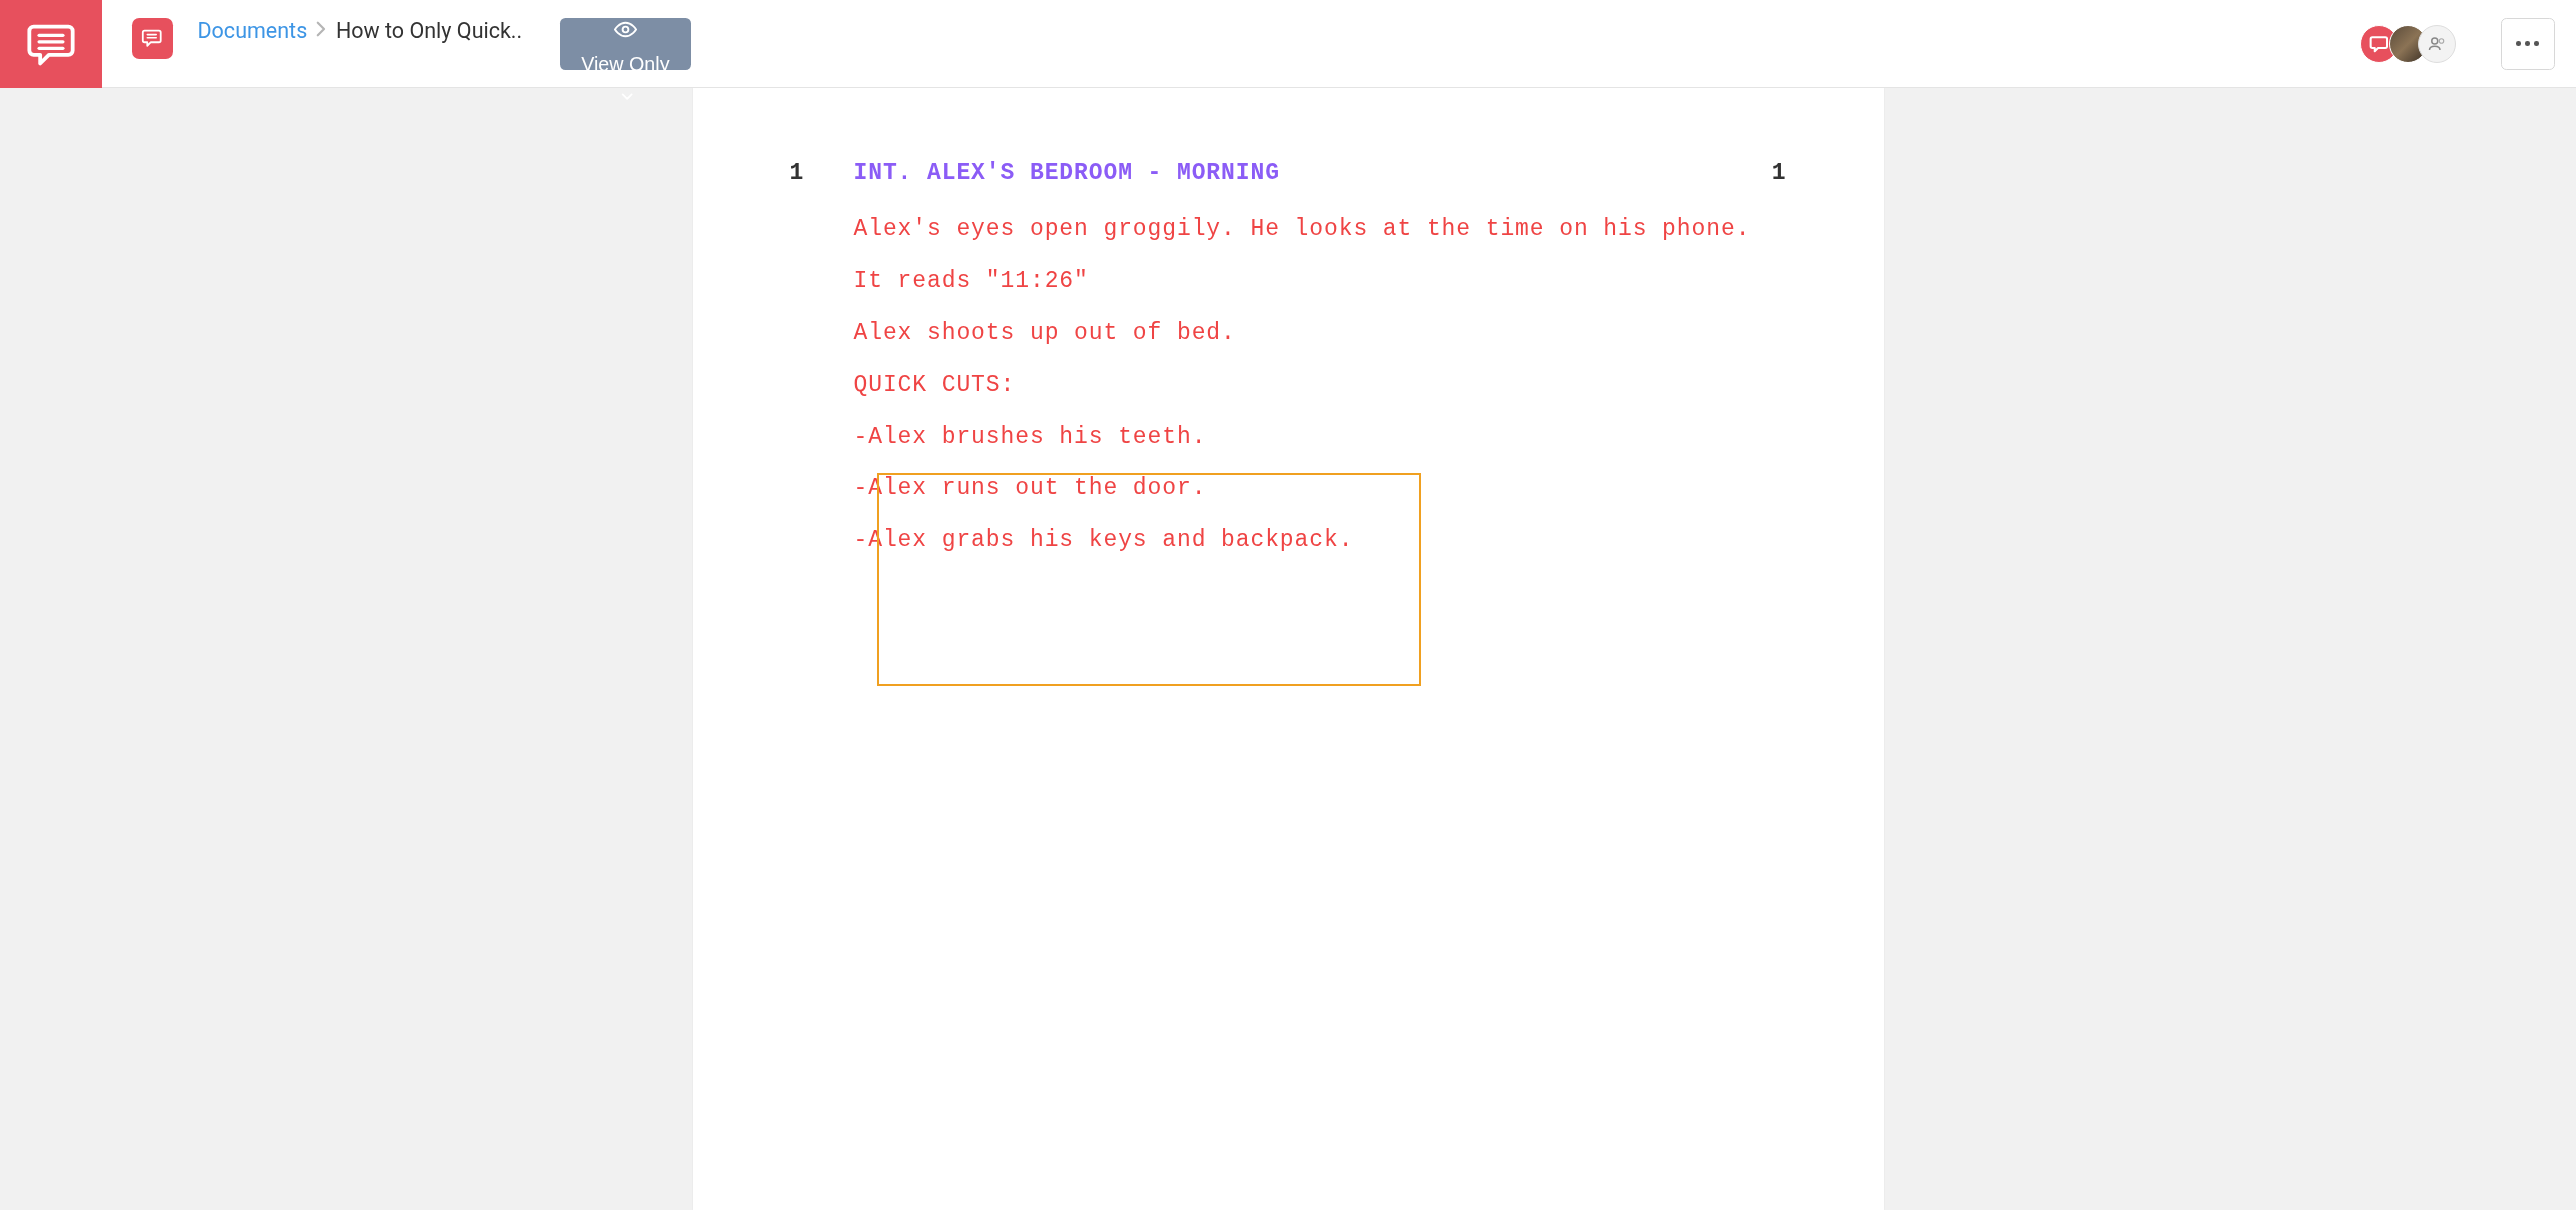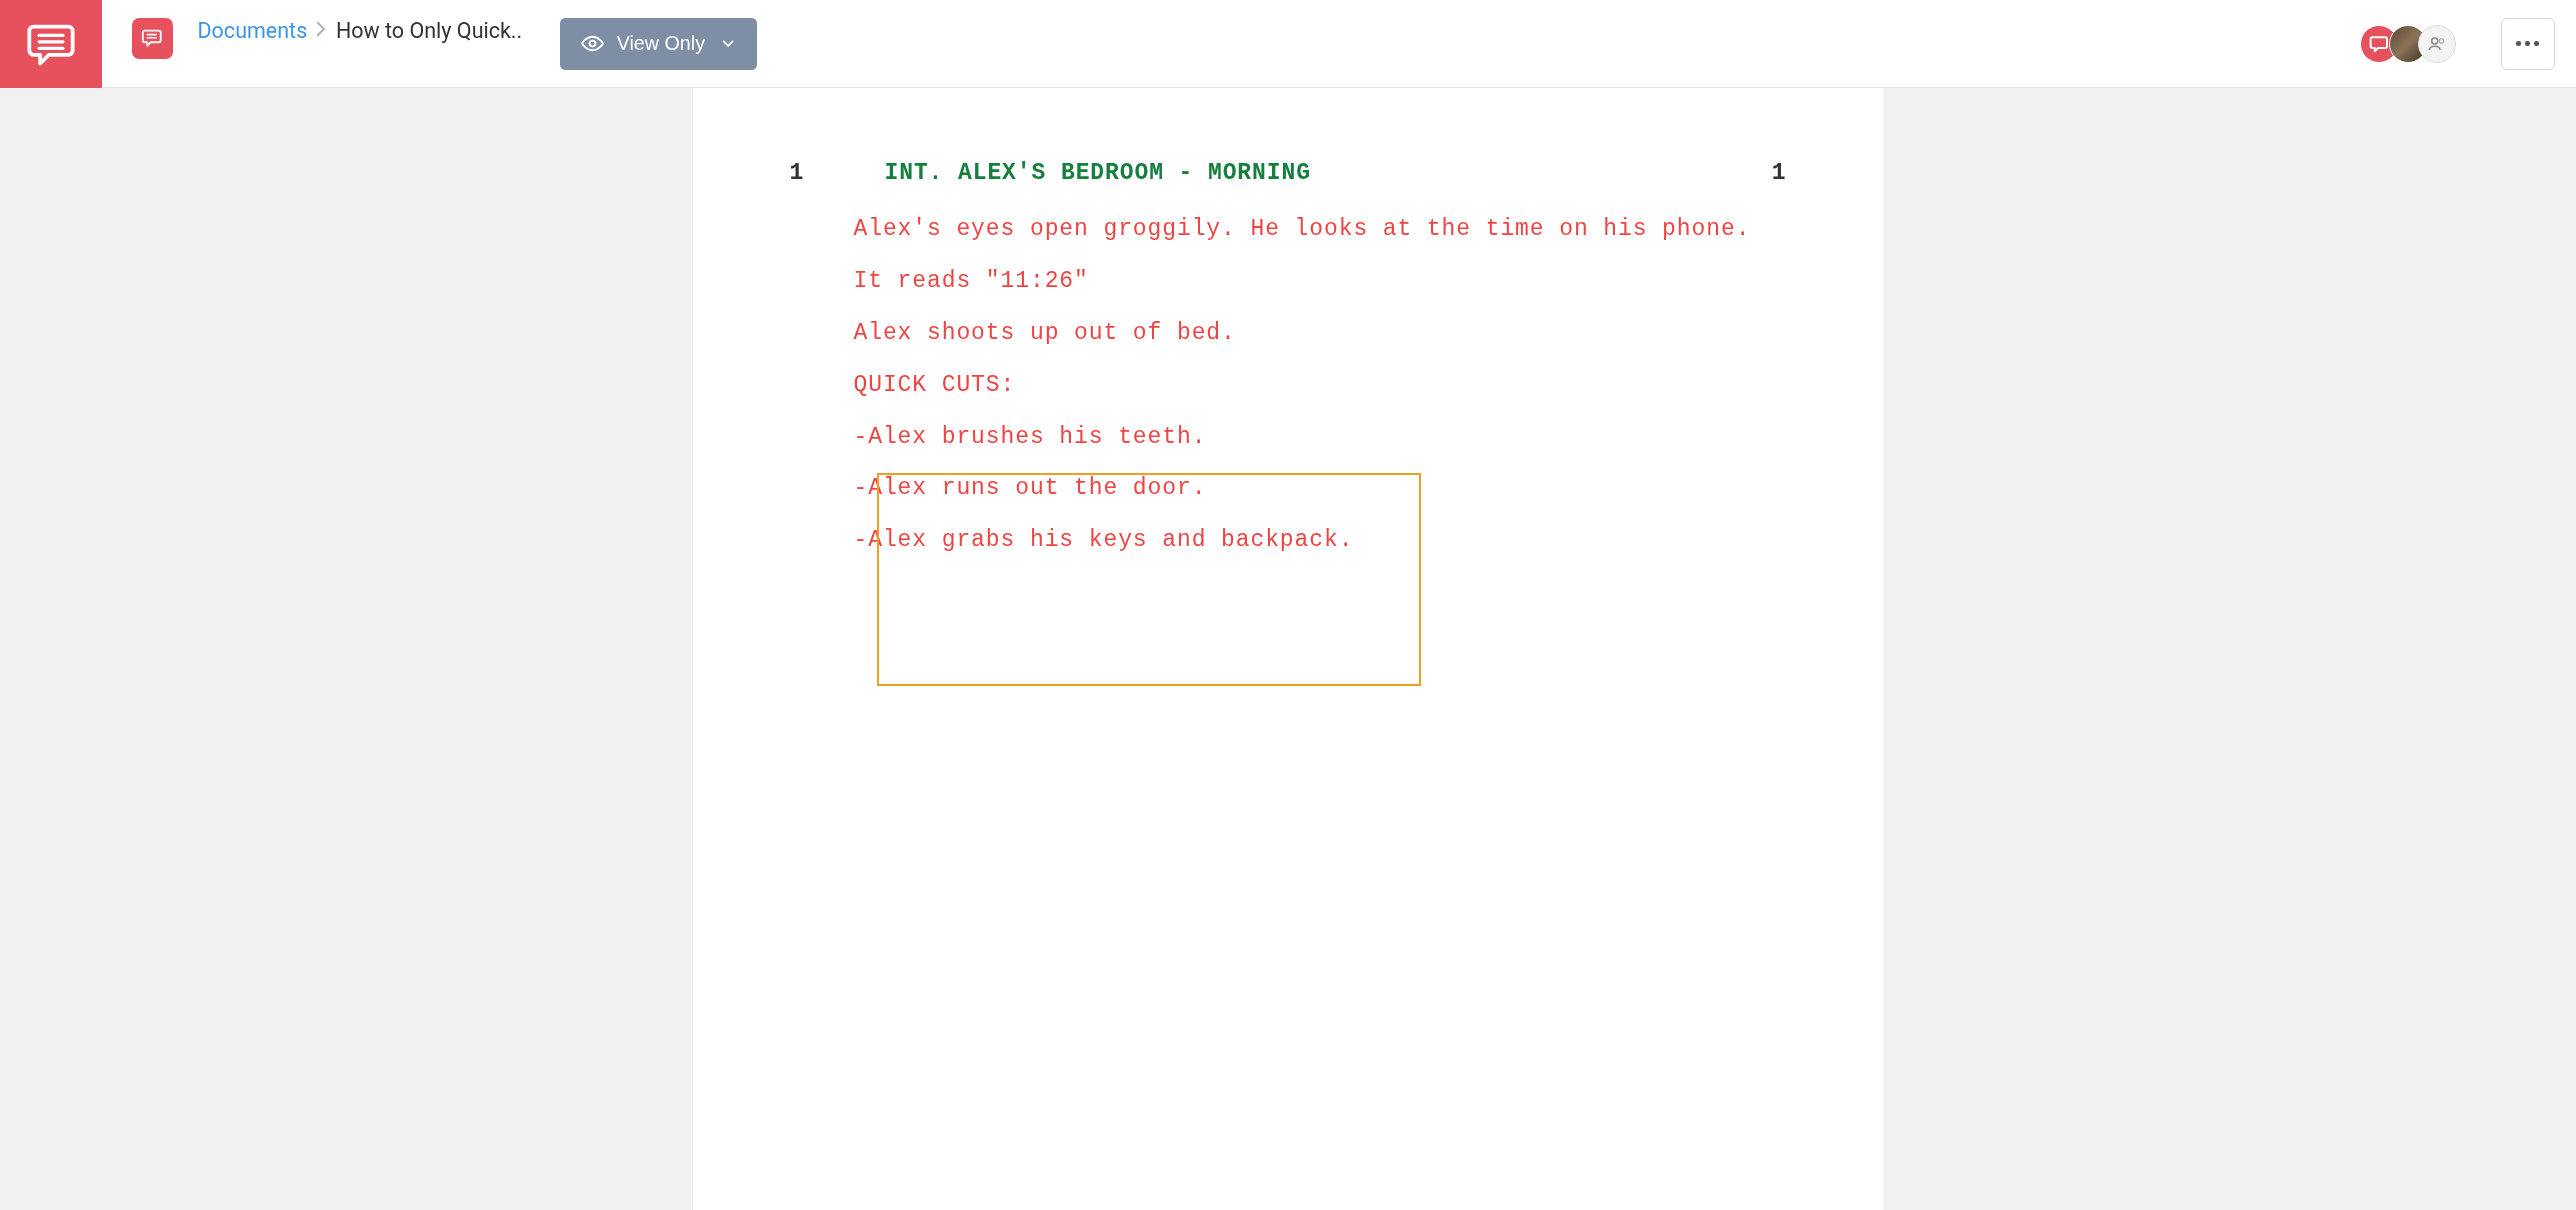--- a/index.html
+++ b/index.html
@@ -66,20 +66,21 @@
       color: #fff;
       border: none;
       border-radius: 5.4px;
       height: 52px;
       padding: 0 21.5px;
       display: flex;
       align-items: center;
       gap: 12.5px;
       font-size: 19.7px;
       cursor: pointer;
+      flex-direction: column;
     }
     .view-only-btn .eye { display:flex; }
     .view-only-btn .chev { display:flex; margin-left: 3.6px;}
     .header-right {
       margin-left: auto;
       display: flex;
       align-items: center;
       gap: 18px;
       padding-right: 21.5px;
     }
@@ -134,21 +135,21 @@
     }
     .scene-head {
       display: flex;
       align-items: baseline;
       font-size: 23px;
       font-weight: bold;
       letter-spacing: 0.9px;
       margin-bottom: 27px;
     }
     .scene-num-left { width: 64px; color:#333;}
-    .scene-title { flex: 0 0 auto; color:#15803d;margin-left:31px;}
+    .scene-title { flex: 0 0 auto; color:#8b5cf6;}
     .scene-num-right { margin-left: auto; color:#333;}
     .script-line {
       font-size: 23px;
       letter-spacing: 0.9px;
       line-height: 1.4;
       margin-left: 64px;
       margin-bottom: 19.7px;
       color:#ef4444;
     }
     .highlight-box {

